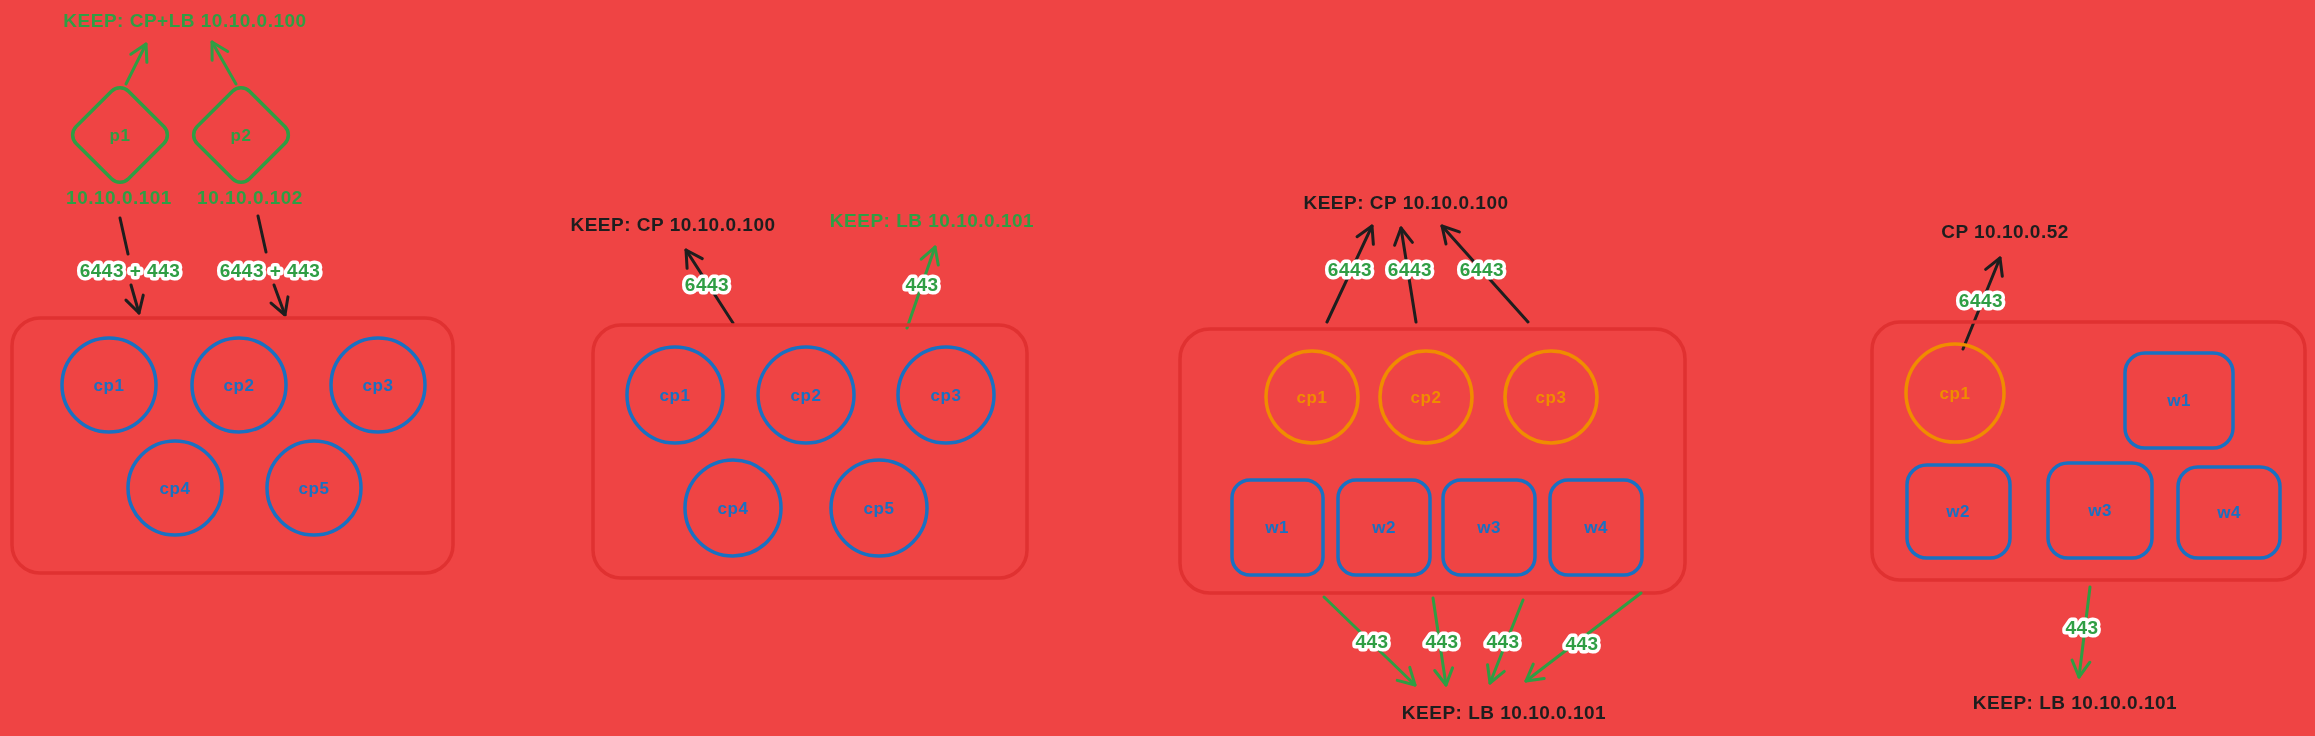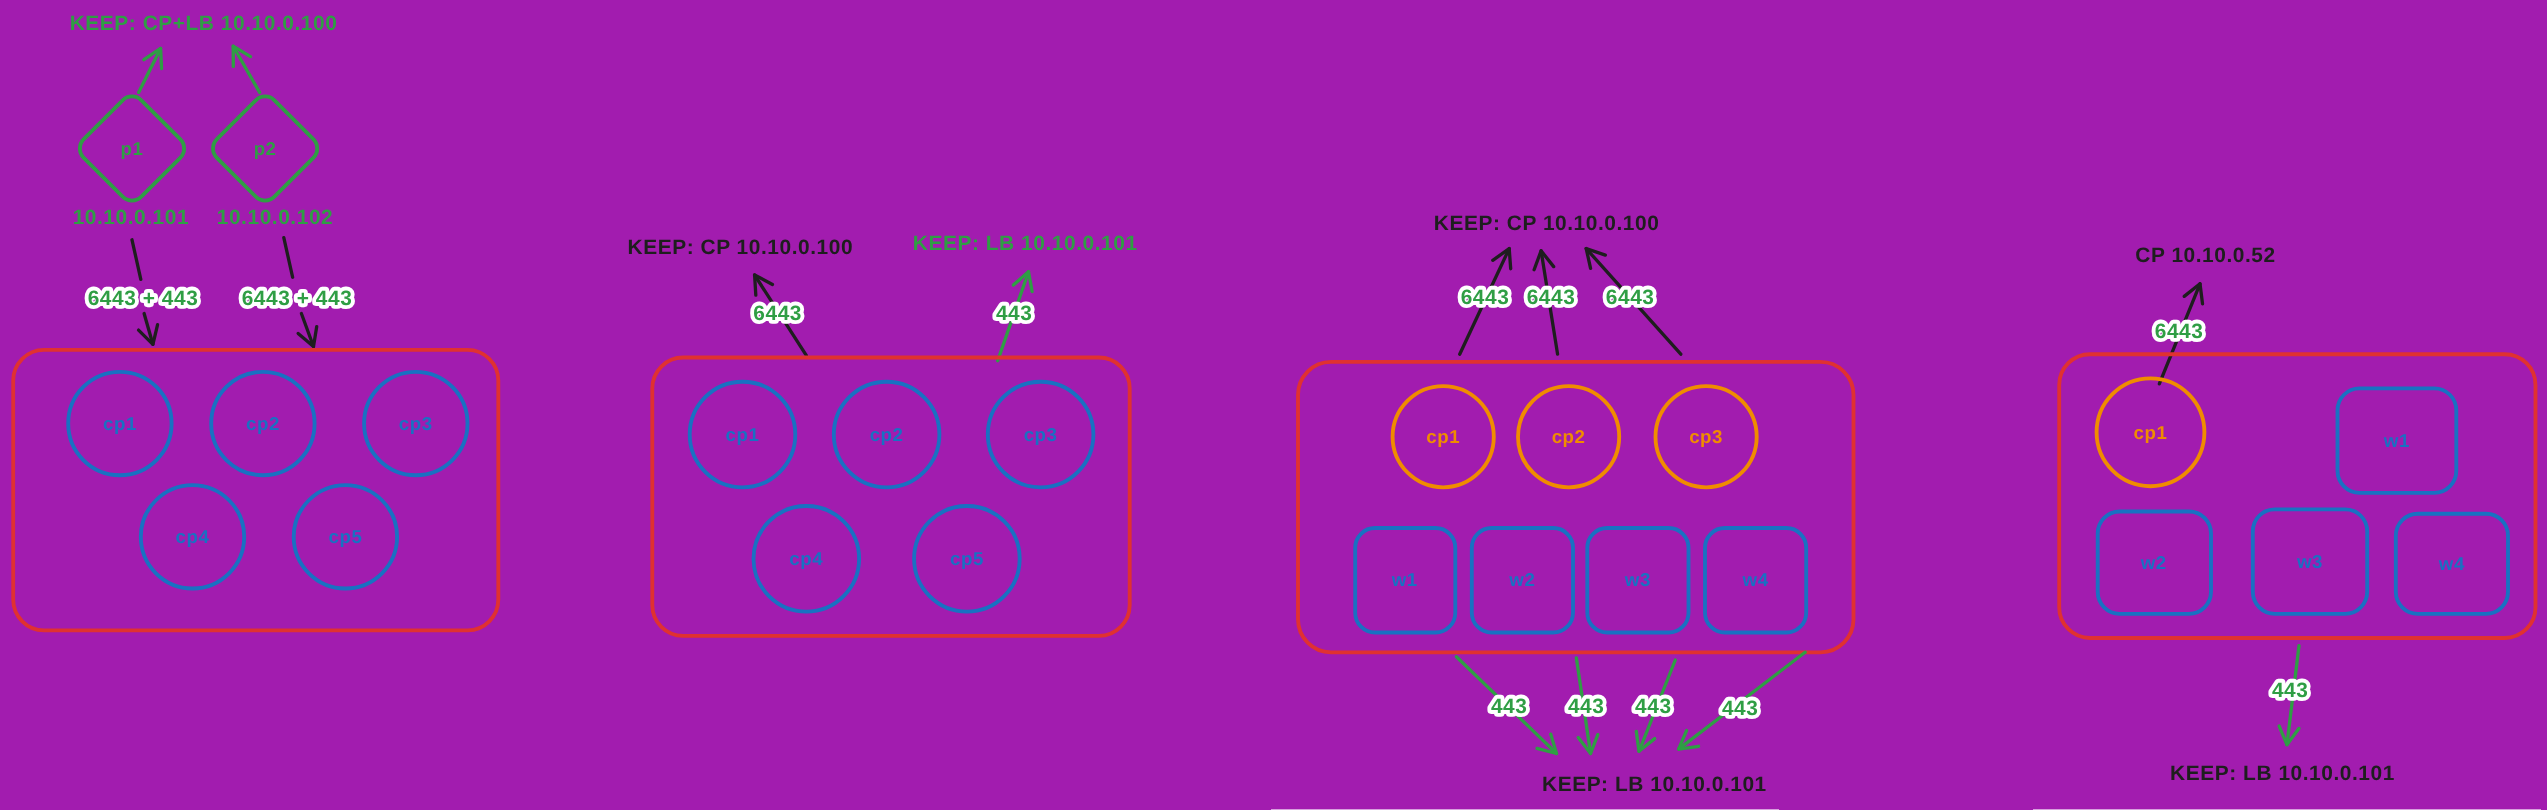--- a/index.html
+++ b/index.html
@@ -1,16 +1,16 @@
 <!DOCTYPE html>
 <html><head>
 <meta charset="utf-8">
 <style>
   html,body{margin:0;padding:0;background:#ffffff;}
-  .canvas{position:relative;width:2315px;height:736px;background:#a21caf;overflow:hidden;}
+  .canvas{position:relative;width:2315px;height:736px;background:#ef4444;overflow:hidden;}
   svg{display:block;}
   svg text{
     font-family:"Liberation Sans","DejaVu Sans",sans-serif;
     font-weight:600;
     letter-spacing:.5px;
   }
   .keep{font-size:19px;}
   .nodelabel{font-size:17px;}
   .port{font-size:19px;paint-order:stroke;stroke:#ffffff;stroke-width:7px;stroke-linejoin:round;}
   .t-green{fill:#2f9e44;}

